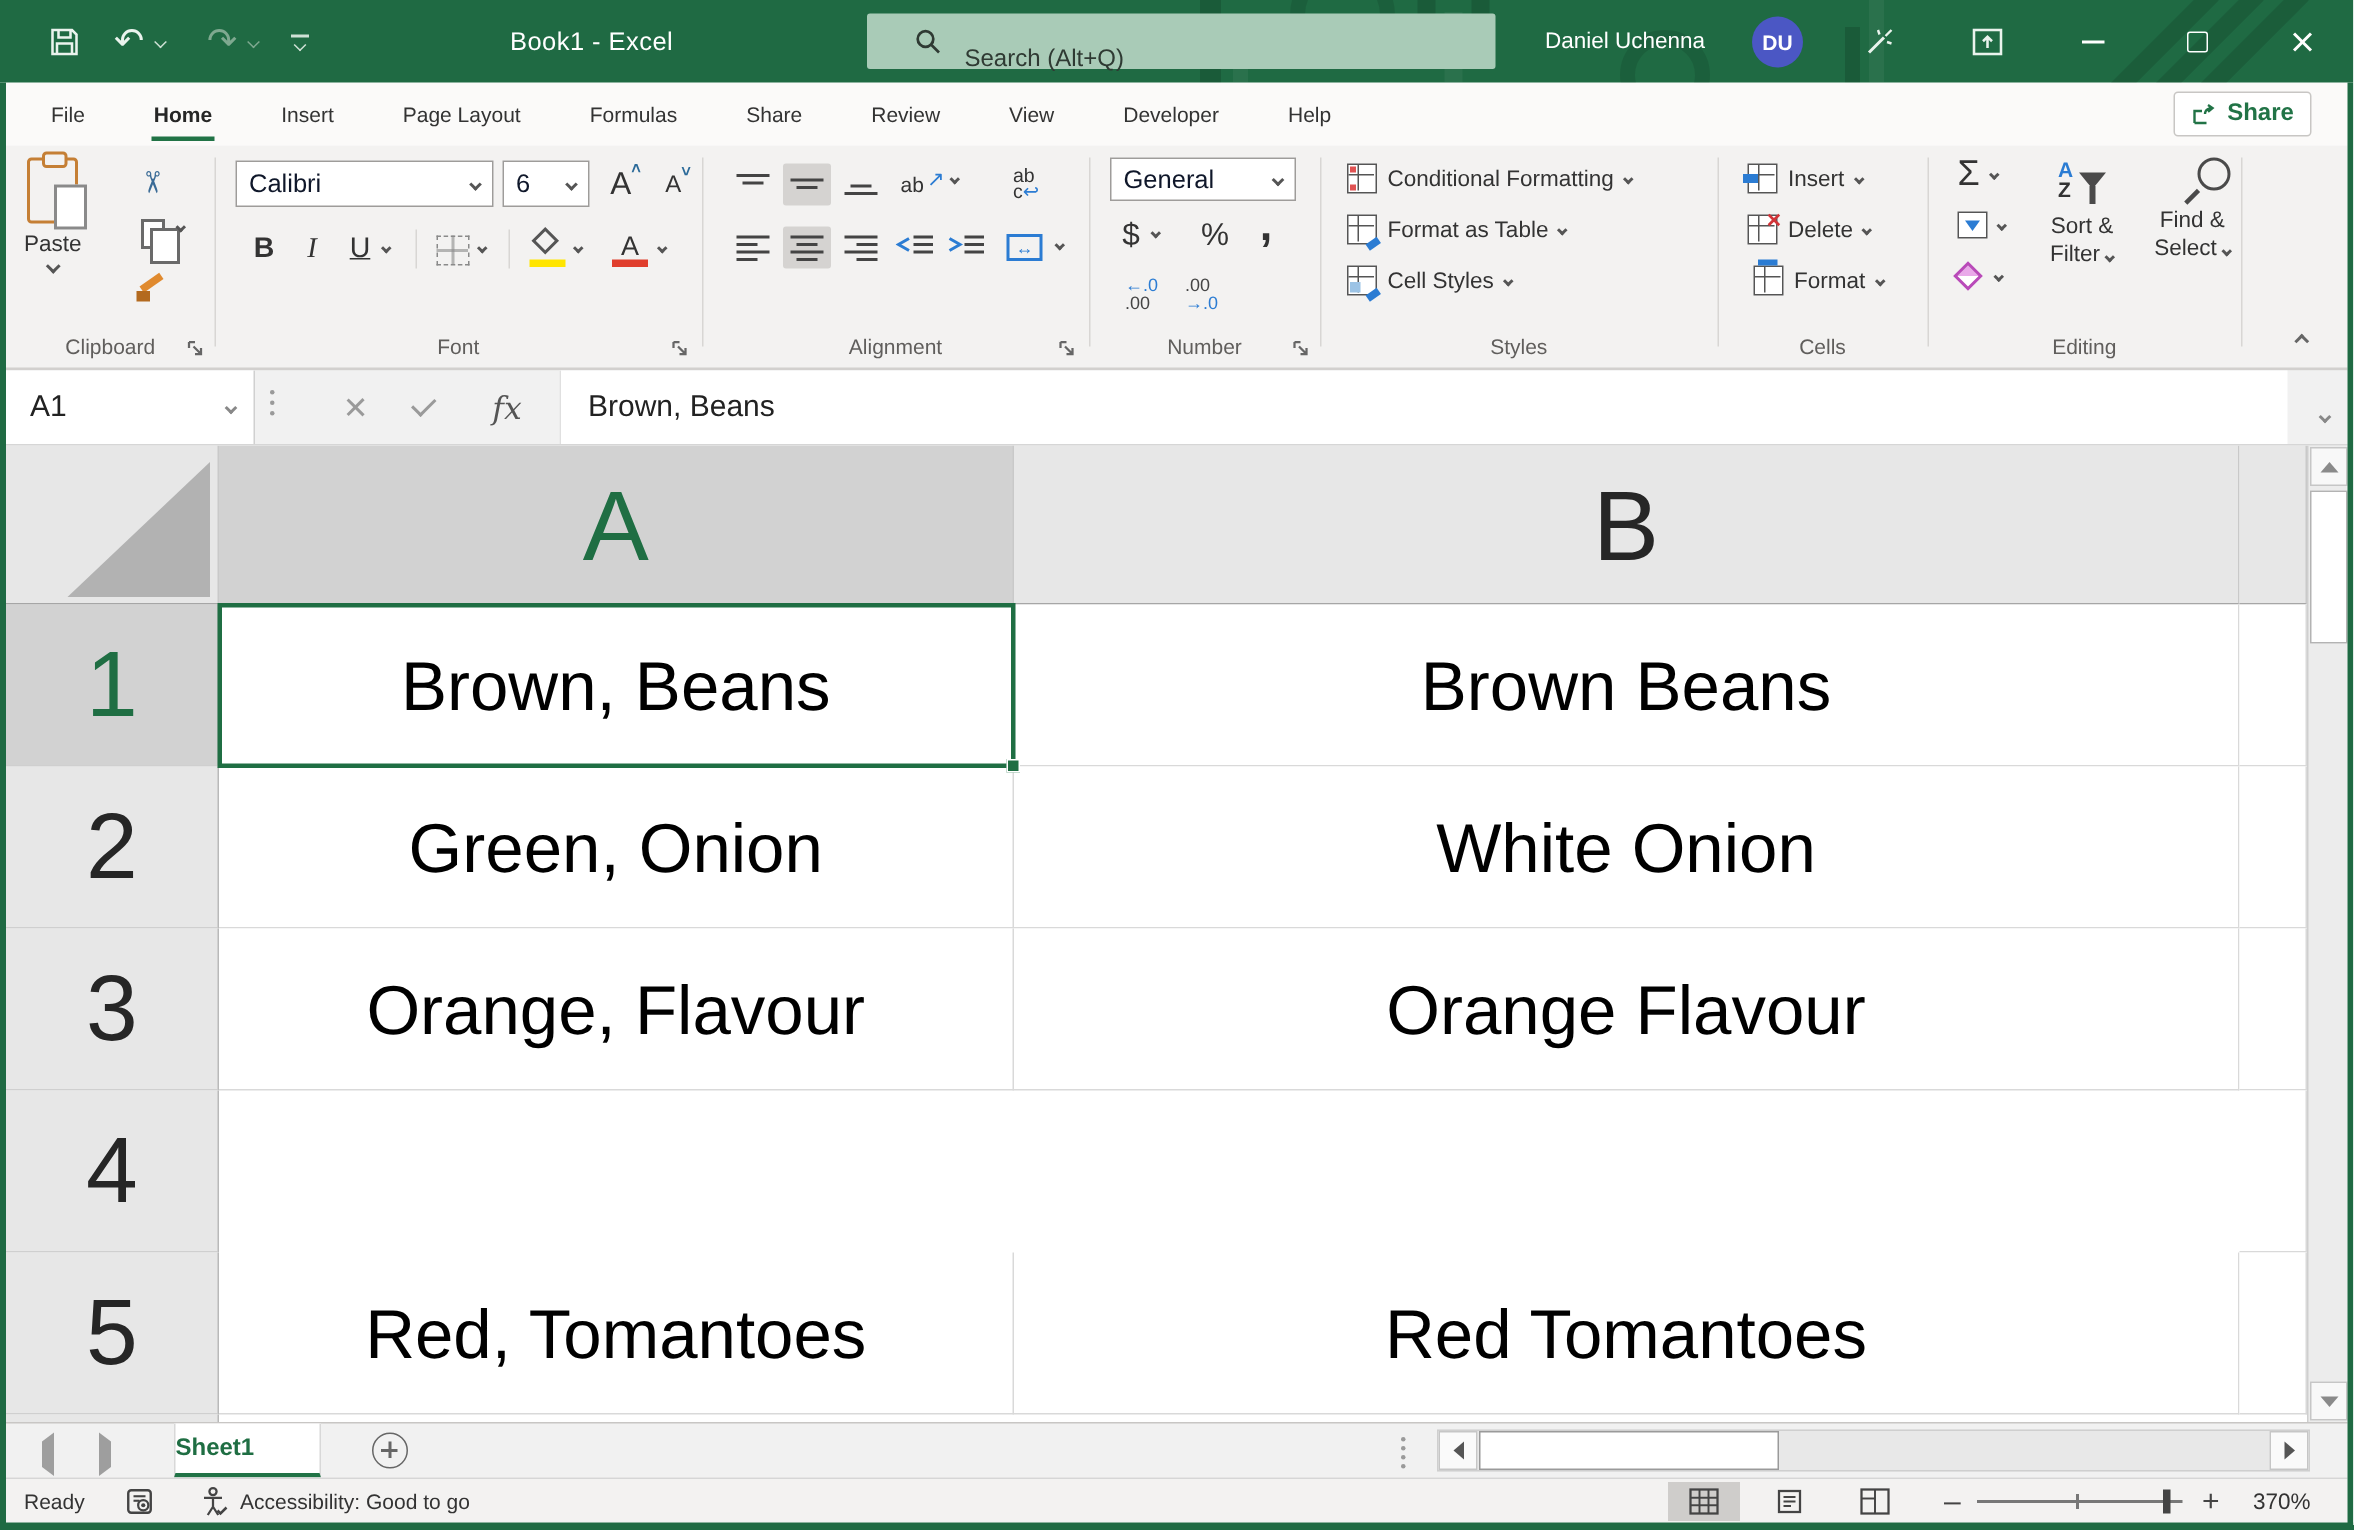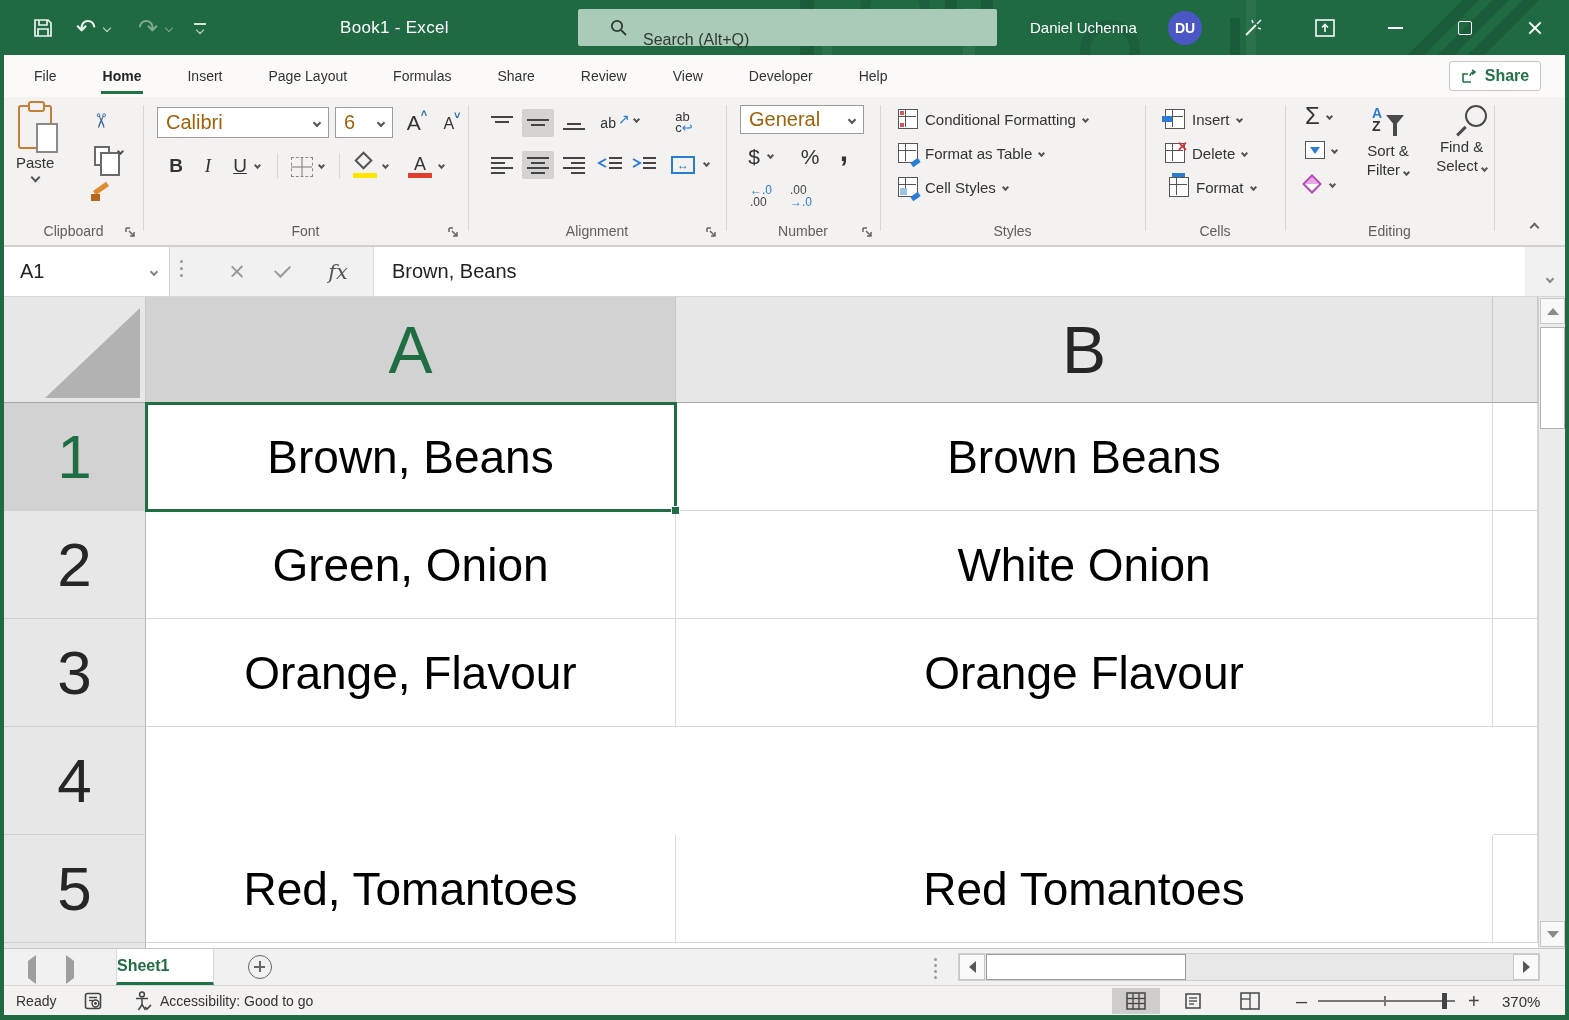--- a/index.html
+++ b/index.html
@@ -61,21 +61,21 @@
   .group { position:absolute; top:0; height:150px; }
   .glabel { position:absolute; bottom:8px; left:0; right:0; text-align:center; font-size:14px; color:#605e5c; }
   .launcher { position:absolute; bottom:8px; width:13px; height:13px; }
   .launcher svg { display:block; }
   .bigbtn { position:absolute; display:flex; flex-direction:column; align-items:center; }
   .bigbtn .blabel { font-size:15px; color:#333; margin-top:5px; }
   .sbtn { position:absolute; display:flex; align-items:center; justify-content:center; }
   .sbtn.sel { background:#d5d3d1; border-radius:2px; }
   .combo { position:absolute; background:#fff; border:1px solid #9e9c9a; display:flex; align-items:center;
     padding:0 8px; justify-content:space-between; }
-  .combo .ctext { font-size:20px; color:#a16207; }
+  .combo .ctext { font-size:17px; color:#0f172a; }
   .glyph-b { font-size:19px; font-weight:800; color:#333; }
   .glyph-i { font-size:19px; font-style:italic; color:#333; font-family:"Liberation Serif", serif; }
   .glyph-u { font-size:19px; color:#333; text-decoration:underline; }
   .biga { font-size:21px; color:#333; }
   .smalla { font-size:16px; color:#333; }
   .caret-s { font-size:11px; color:#2b6a99; font-weight:bold; }
   .alic { display:block; }
   .txt15 { font-size:15px; color:#333; }
   .rowbtn { position:absolute; display:flex; align-items:center; gap:7px; }
   .decimal { display:flex; flex-direction:column; line-height:12px; font-size:12px; color:#444; text-align:left; }

